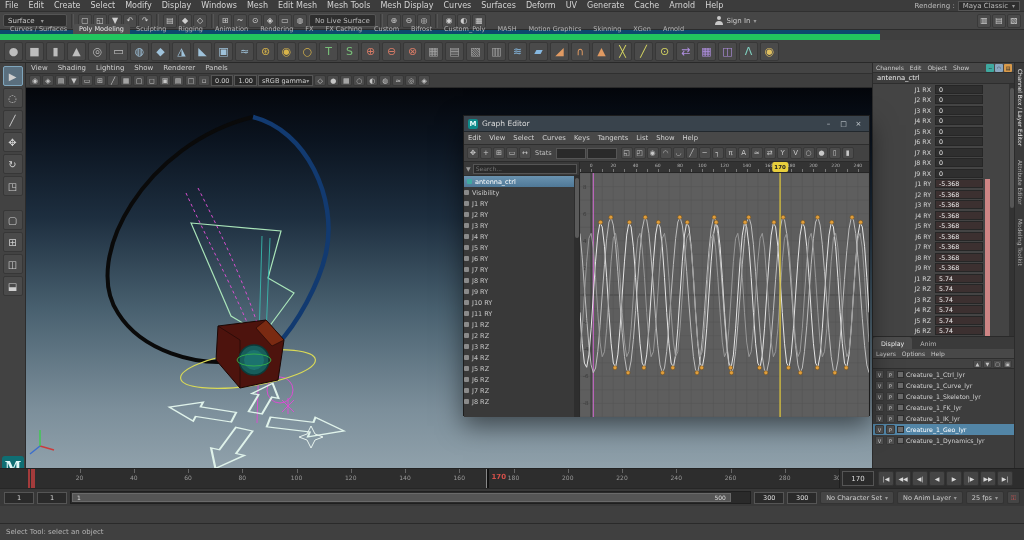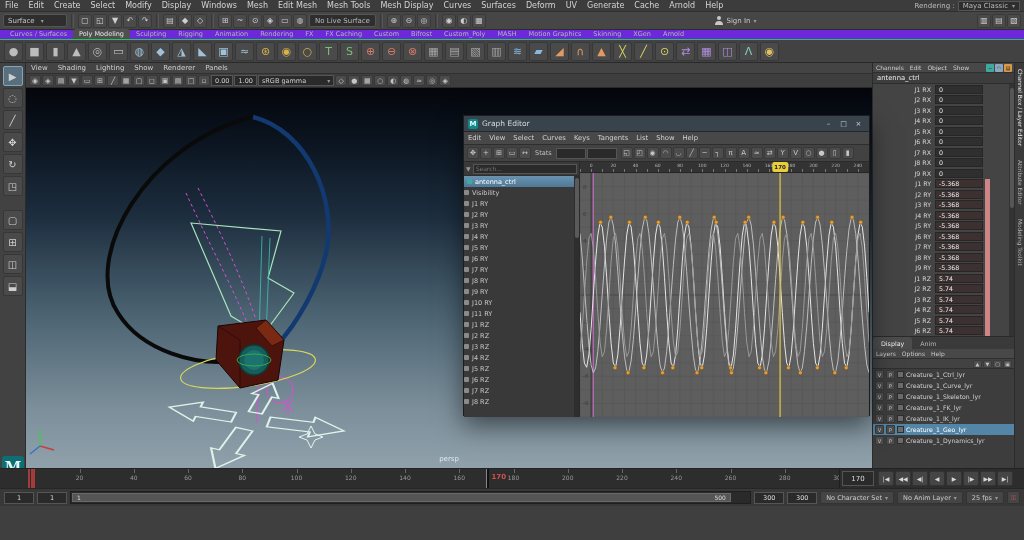--- a/index.html
+++ b/index.html
@@ -27,22 +27,22 @@
     display:flex;align-items:center;justify-content:center;font-size:8px;color:#cfcfcf;}
   .field-chip{background:#2e2e2e;border:1px solid #555;border-radius:2px;height:13px;
     display:flex;align-items:center;padding:0 5px;color:#bbb;white-space:nowrap;}
   .signin{display:flex;align-items:center;gap:3px;margin-left:8px;}
   .person{width:9px;height:9px;position:relative;}
   .person::before{content:"";position:absolute;left:2.5px;top:0;width:4px;height:4px;border-radius:50%;background:#c8c8c8;}
   .person::after{content:"";position:absolute;left:0.5px;top:4.5px;width:8px;height:4px;border-radius:4px 4px 0 0;background:#c8c8c8;}
   .spacer{flex:1;}
 
   
-  .shelf-tabs{position:absolute;left:0;top:30px;width:1024px;height:10px;background:#6d28d9;
-    display:flex;align-items:flex-end;font-size:6.5px;padding-left:4px;border-bottom:1px solid #22c55e;}
+  .shelf-tabs{position:absolute;left:0;top:30px;width:880px;height:10px;background:#0c4a6e;
+    display:flex;align-items:flex-end;font-size:6.5px;padding-left:4px;border-bottom:6px solid #22c55e;}
   .shelf-tab{padding:0 6px;height:10px;display:flex;align-items:center;color:#b5b5b5;white-space:nowrap;}
   .shelf-tab.active{background:#4f4f4f;color:#e8e8e8;border-radius:3px 3px 0 0;}
 
   
   .shelf{position:absolute;left:0;top:40px;width:1024px;height:23px;background:#424242;
     display:flex;align-items:center;gap:2px;padding:0 4px;border-bottom:1px solid #292929;overflow:hidden;}
   .shelf-icon{width:19px;height:19px;background:#4a4a4a;border:1px solid #383838;border-radius:2px;
     display:flex;align-items:center;justify-content:center;font-size:11px;}
 
   
@@ -395,21 +395,21 @@
           <span class="vbtn">▦</span>
           <span class="vbtn">▢</span>
           <span class="vbtn">◻</span>
           <span class="vbtn">▣</span>
           <span class="vbtn">▤</span>
           <span class="vbtn">□</span>
           <span class="vbtn">▫</span>
         </div>
       <span class="vfield">0.00</span>
       <span class="vfield">1.00</span>
-      <span class="vfield" style="gap:21px;">
+      <span class="vfield" style="gap:0;">
         <span>sRGB gamma</span>
         <span class="caret">▾</span>
       </span>
       <div class="iconrow">
 
       <span class="vbtn">◇</span>
           <span class="vbtn">●</span>
           <span class="vbtn">▦</span>
           <span class="vbtn">○</span>
           <span class="vbtn">◐</span>
@@ -459,21 +459,20 @@
             <line x1="262" y1="310" x2="262" y2="326"></line>
         </g>
         <path d="M 285,338 L 289,346 L 297,349 L 289,352 L 285,360 L 281,352 L 273,349 L 281,346 Z" fill="none" stroke="#e8f4ef" stroke-width="1"></path>
 
         <g stroke-width="1.4">
           <line x1="14" y1="358" x2="28" y2="362" stroke="#cc3b3b"></line>
           <line x1="14" y1="358" x2="14" y2="342" stroke="#3bcc4e"></line>
           <line x1="14" y1="358" x2="4" y2="366" stroke="#3b6ecc"></line>
         </g>
       </svg>
-      <div class="camera-label">persp</div>
     </div>
   </div>
 
   <div class="sidebar">
     <div class="cb">
       <div class="cb-menus">
         <span class="cb-menu">Channels</span>
         <span class="cb-menu">Edit</span>
         <span class="cb-menu">Object</span>
         <span class="cb-menu">Show</span>
@@ -1110,14 +1109,17 @@
       <span class="caret">▾</span>
     </span>
     <span class="rchip">
       <span>25 fps</span>
       <span class="caret">▾</span>
     </span>
     <span class="rbtn">⚿</span>
   </div>
 
 
+  <div class="helpline">
+    <span>Select Tool: select an object</span>
+  </div>
 
 </div>
 
 </body></html>

